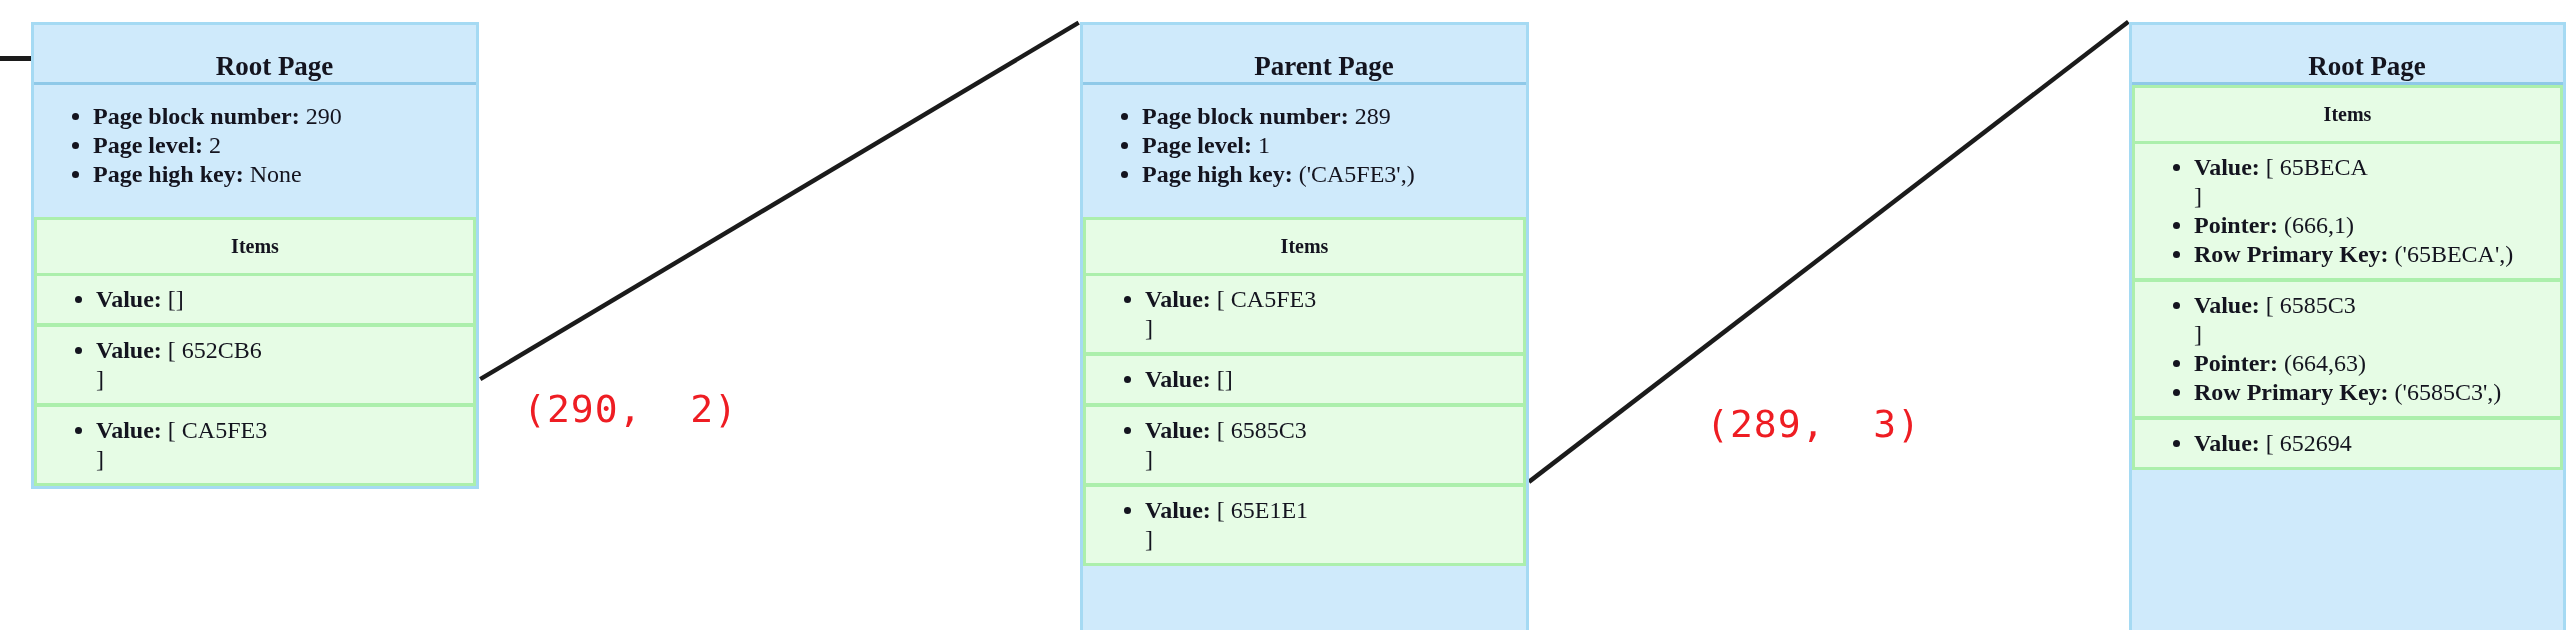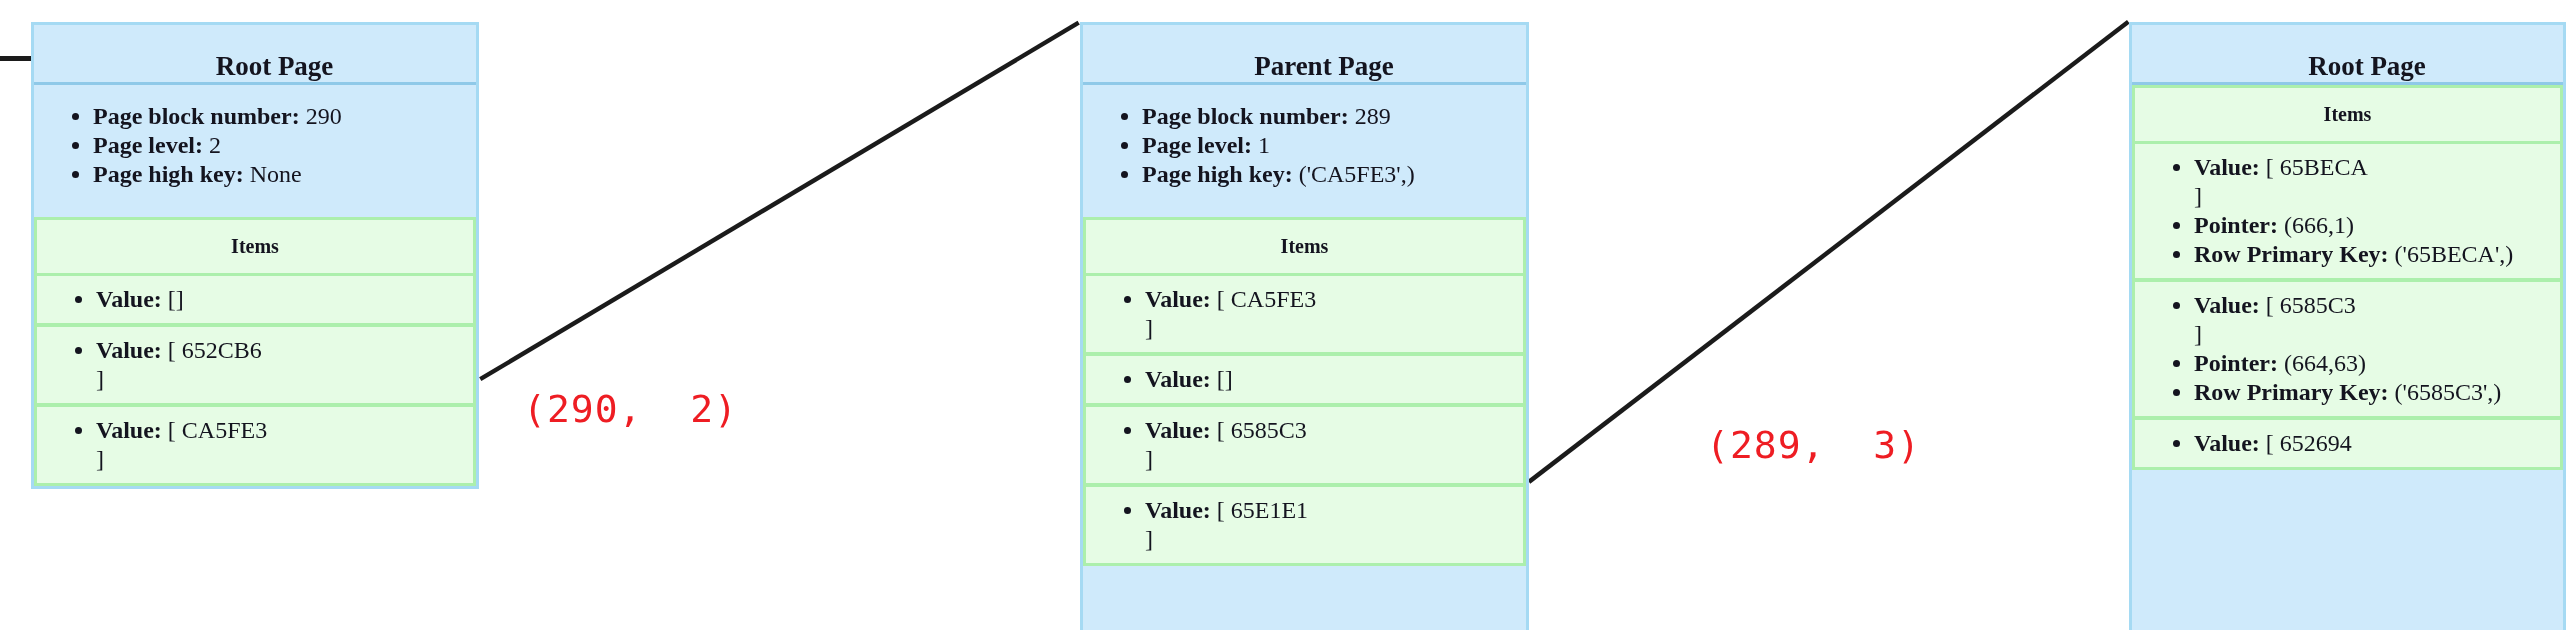--- a/index.html
+++ b/index.html
@@ -8,21 +8,21 @@
     font-family:"Liberation Serif", serif;color:var(--text,#14141f);
   }
   
   .edge-stub{position:absolute;left:0;top:56px;width:31px;height:5px;background:var(--line,#1b1b1b);}
   svg.edges{position:absolute;left:0;top:0;pointer-events:none;}
   .edge-label{
     position:absolute;font-family:"DejaVu Sans Mono", monospace;font-size:38px;line-height:43px;
     color:var(--red,#ee1d23);white-space:pre;letter-spacing:1px;
   }
   #edge-label-0{left:523px;top:388px;}
-  #edge-label-1{left:1706px;top:424px;}
+  #edge-label-1{left:1706px;top:403px;}
   
   .page-box{
     position:absolute;top:22px;box-sizing:border-box;
     border:3px solid var(--blueBorder,#a5daf3);background:var(--blueFill,#cfeafb);
   }
   .box-0{left:31px;width:448px;}
   .box-1{left:1080px;width:449px;height:751px;}
   .box-2{left:2129px;width:437px;height:751px;}
   .box-hdr{
     height:57px;display:flex;align-items:flex-end;justify-content:center;

